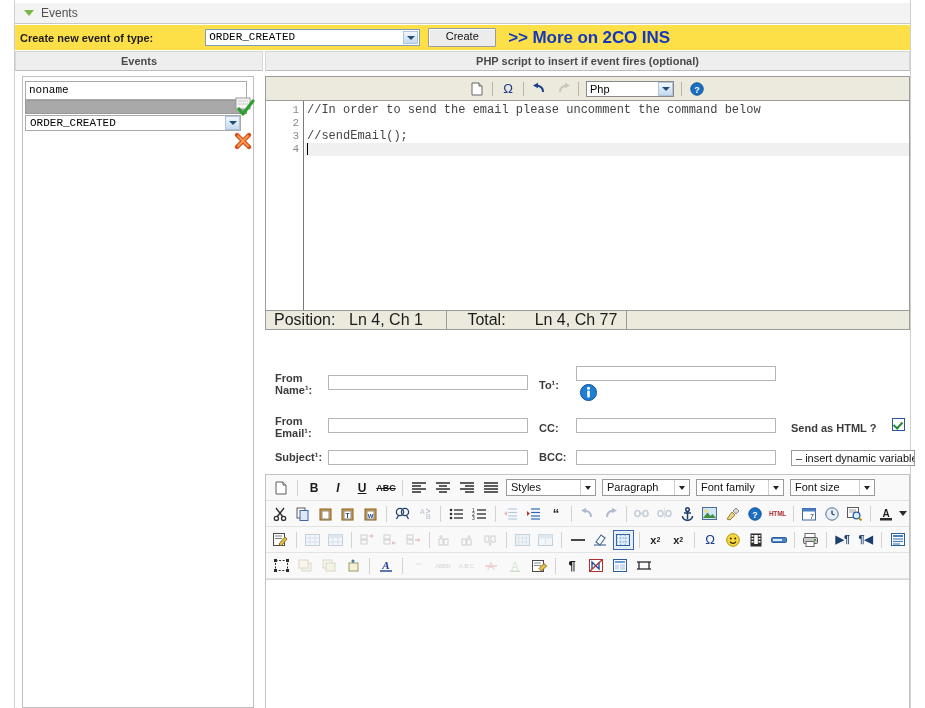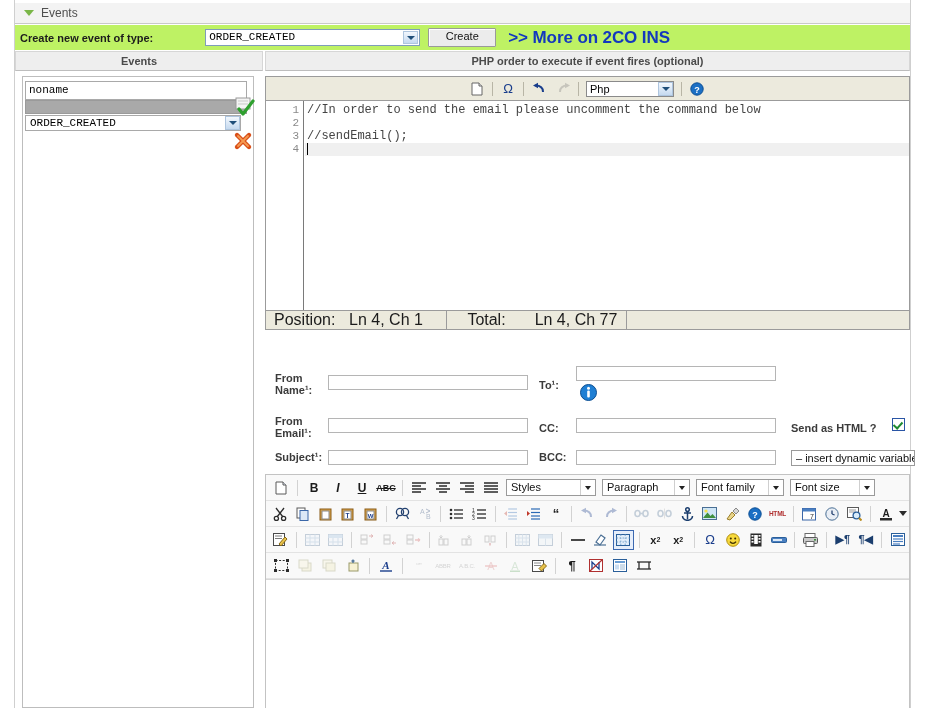--- a/index.html
+++ b/index.html
@@ -26,21 +26,21 @@
   .tri{
     width:0;height:0;margin-left:9px;margin-right:7px;
     border-left:5px solid transparent;border-right:5px solid transparent;
     border-top:6px solid #7ab648;
   }
   .titletext{font-size:12px;color:#4f4f4f;}
 
   
   .createrow{
     position:absolute;left:15px;top:25px;width:895px;height:25px;
-    display:flex;align-items:center;background:#bef264;
+    display:flex;align-items:center;background:#fde047;
   }
   .createlbl{font-weight:bold;font-size:11px;color:#1c1c1c;margin-left:5px;}
   .sel-order{
     margin-left:52px;width:215px;height:17px;box-sizing:border-box;
     border:1px solid #7f9db9;background:#fff;font-family:"Liberation Mono",monospace;
     font-size:11px;padding-left:3px;line-height:15px;position:relative;color:#000;
   }
   .sel-arrow{
     position:absolute;right:1px;top:1px;width:15px;height:13px;
     background:linear-gradient(#f2f7fd,#c5d9ef);border:1px solid #aec5de;
@@ -247,21 +247,21 @@
     <div class="sel-order">
       <span>ORDER_CREATED</span>
       <span class="sel-arrow"></span>
     </div>
     <div class="btn-create">Create</div>
     <span class="morelink">&gt;&gt; More on 2CO INS</span>
   </div>
 
   <div class="headstrip">
     <div class="head-left">Events</div>
-    <div class="head-right">PHP order to execute if event fires (optional)</div>
+    <div class="head-right">PHP script to insert if event fires (optional)</div>
   </div>
 
   <div class="leftpanel"></div>
   <div class="namebox" title="noname">noname</div>
   <div class="greybar"></div>
 
   <div class="okicon">
     <svg width="20" height="20" viewBox="0 0 20 20">
       <rect x="1" y="1" width="14" height="11" fill="#f4f4f4" stroke="#9a9a9a"></rect>
       <line x1="3" y1="4" x2="13" y2="4" stroke="#c9c9c9"></line>

